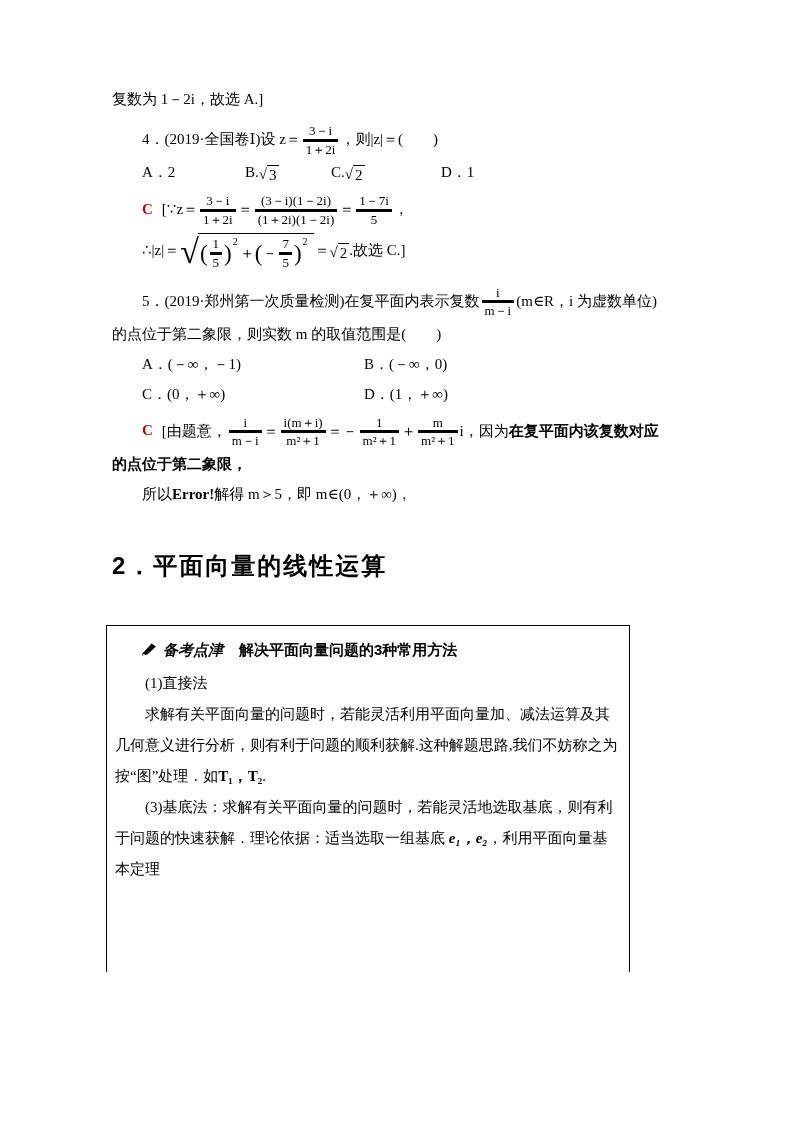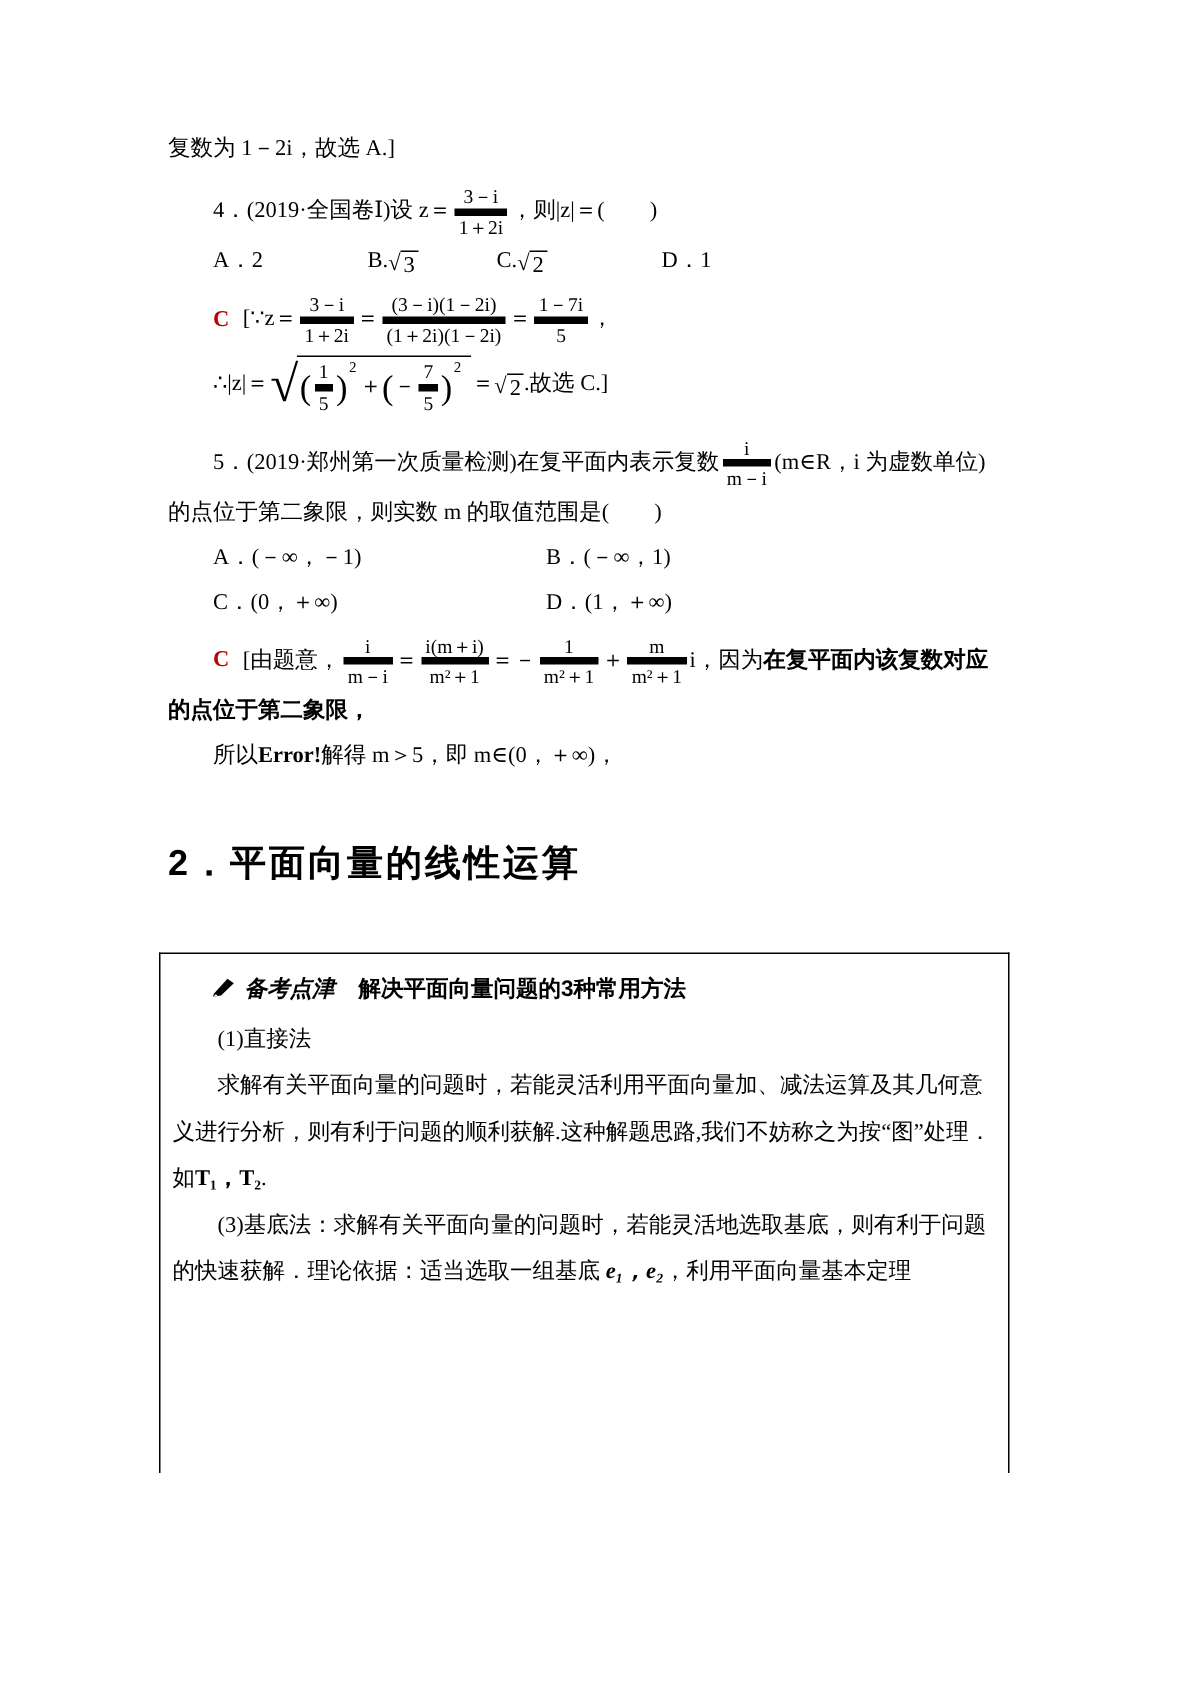--- a/index.html
+++ b/index.html
@@ -9,21 +9,21 @@
   .content{position:absolute;left:112px;top:84px;width:558px}
   .para{margin:0;line-height:30px}
   .indent{text-indent:2em}
   .mt8{margin-top:9px}
   .mt14{margin-top:14px}
   .msol{margin-top:6px}
   .ans{color:#c00000;font-weight:700;margin-right:9px}
   .bold{font-weight:700}
   
   .frac{display:inline-block;vertical-align:middle;text-align:center;font-size:13px;line-height:1.2;margin:0 2px;text-indent:0}
-  .frac .fnum{display:block;border-bottom:5px solid #000000;padding:0 3px}
+  .frac .fnum{display:block;border-bottom:3px solid #000000;padding:0 3px}
   .frac .fden{display:block;padding:0 3px}
   
   .sqrts{display:inline-flex;align-items:flex-start;vertical-align:-2px;text-indent:0}
   .sqrts .rs{line-height:1.25}
   .sqrts .rc{border-top:1px solid #000;padding:0 2px;line-height:1.25}
   
   .sqrt{display:inline-flex;align-items:center;vertical-align:middle;text-indent:0;margin:0 1px}
   .sqrt .rsign{font-size:34px;line-height:1;margin-right:-1px}
   .sqrt .rcand{display:inline-flex;align-items:center;border-top:1.5px solid #000;padding:2px 4px 0 2px}
   .bigp{font-size:23px;line-height:1}
@@ -31,21 +31,21 @@
   
   .opts4{display:flex;padding-left:2em;align-items:flex-start}
   .opts4 .oa{width:103px}
   .opts4 .ob{width:86px}
   .opts4 .oc{width:110px}
   .optgrid{display:grid;grid-template-columns:222px 1fr;padding-left:2em}
   
   .sec-heading{font-family:"Liberation Sans","DejaVu Sans",sans-serif;font-size:24px;font-weight:700;
                text-align:left;margin:42px 0 0;letter-spacing:2px;line-height:30px}
   
-  .tipbox{border:1px solid #000;border-bottom:none;margin:44px 0 0 -6px;width:567px;height:347px;
+  .tipbox{border:1px solid #000;border-bottom:none;margin:44px 0 0 -6px;width:524px;height:347px;
           padding:8px 8px 0;overflow:hidden}
   .tiphead{padding-left:26px;margin-bottom:2px;line-height:31px}
   .pen{vertical-align:-2px;margin-right:5px}
   .tiplabel{font-weight:700;font-style:italic;margin-right:16px}
   .tiptitle{font-weight:700;font-family:"Liberation Sans","DejaVu Sans",sans-serif}
   .tipbox .para{line-height:31px}
   .bt{font-weight:700}
   .vec{font-weight:700;font-style:italic}
 </style>
 </head>
@@ -95,21 +95,21 @@
           </span>
         </span><span>＝</span><span class="sqrts">
           <span class="rs">√</span>
           <span class="rc">2</span>
         </span><span>.故选 C.]</span></p>
 
     <p class="para indent mt14"><span>5．(2019·郑州第一次质量检测)在复平面内表示复数</span><span class="frac"><span class="fnum">i</span><span class="fden">m－i</span></span><span>(m∈R，i 为虚数单位)的点位于第二象限，则实数 m 的取值范围是(　　)</span></p>
 
     <div class="para optgrid">
       <span>A．(－∞，－1)</span>
-      <span>B．(－∞，1)</span>
+      <span>B．(－∞，0)</span>
       <span>C．(0，＋∞)</span>
       <span>D．(1，＋∞)</span>
     </div>
 
     <p class="para indent msol"><span class="ans">C</span><span>[由题意，</span><span class="frac"><span class="fnum">i</span><span class="fden">m－i</span></span><span>＝</span><span class="frac"><span class="fnum">i(m＋i)</span><span class="fden">m²＋1</span></span><span>＝－</span><span class="frac"><span class="fnum">1</span><span class="fden">m²＋1</span></span><span>＋</span><span class="frac"><span class="fnum">m</span><span class="fden">m²＋1</span></span><span>i，因为</span><span class="bold">在复平面内该复数对应的点位于第二象限，</span></p>
 
     <p class="para indent"><span>所以</span><span class="bold">Error!</span><span>解得 m＞5，即 m∈(0，＋∞)，</span></p>
 
 
     <h2 class="sec-heading">2．平面向量的线性运算</h2>

